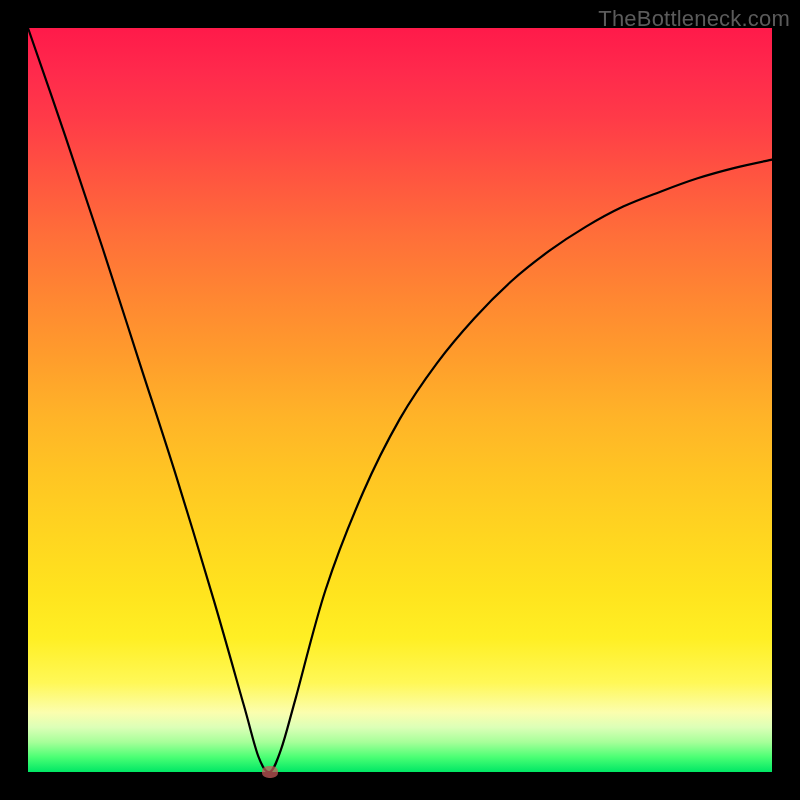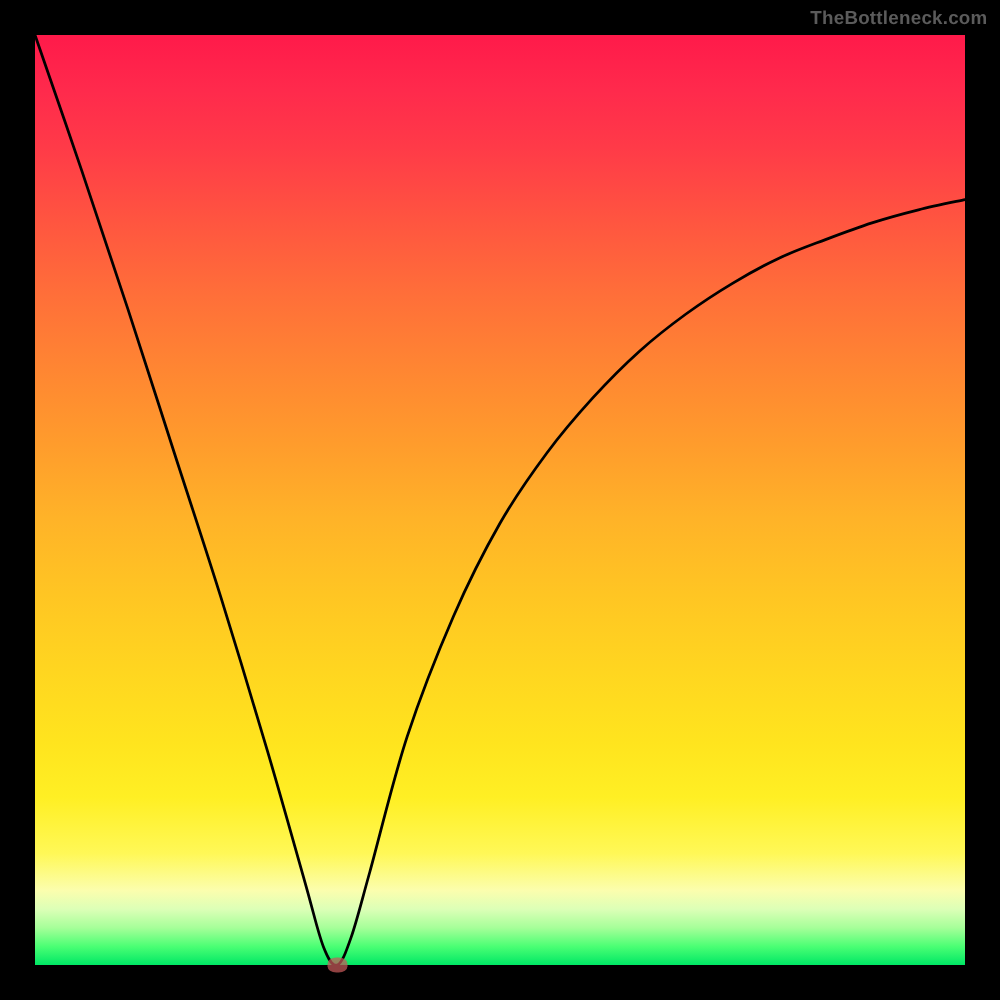--- a/index.html
+++ b/index.html
@@ -36,22 +36,22 @@
       #a6ff99 96%,
       #4bff74 98%,
       #00e765 100%
     );
   }
   .watermark {
     position: absolute;
     top: 6px;
     right: 10px;
     color: #5b5b5b;
-    font-size: 15px;
-    font-weight: 700;
+    font-size: 22px;
+    font-weight: 400;
     letter-spacing: 0.2px;
     user-select: none;
   }
   svg.curve {
     position: absolute;
     left: 0;
     top: 0;
     width: 744px;
     height: 744px;
     overflow: visible;

